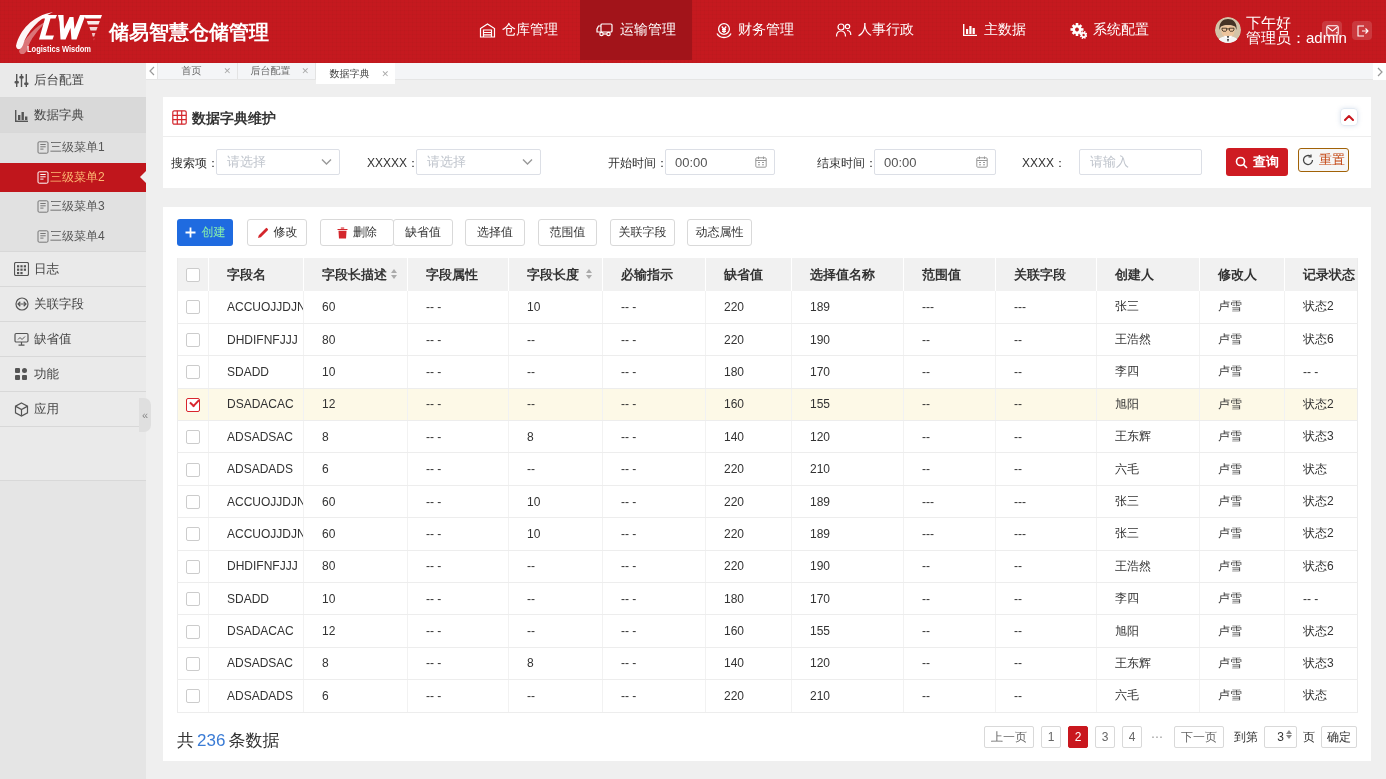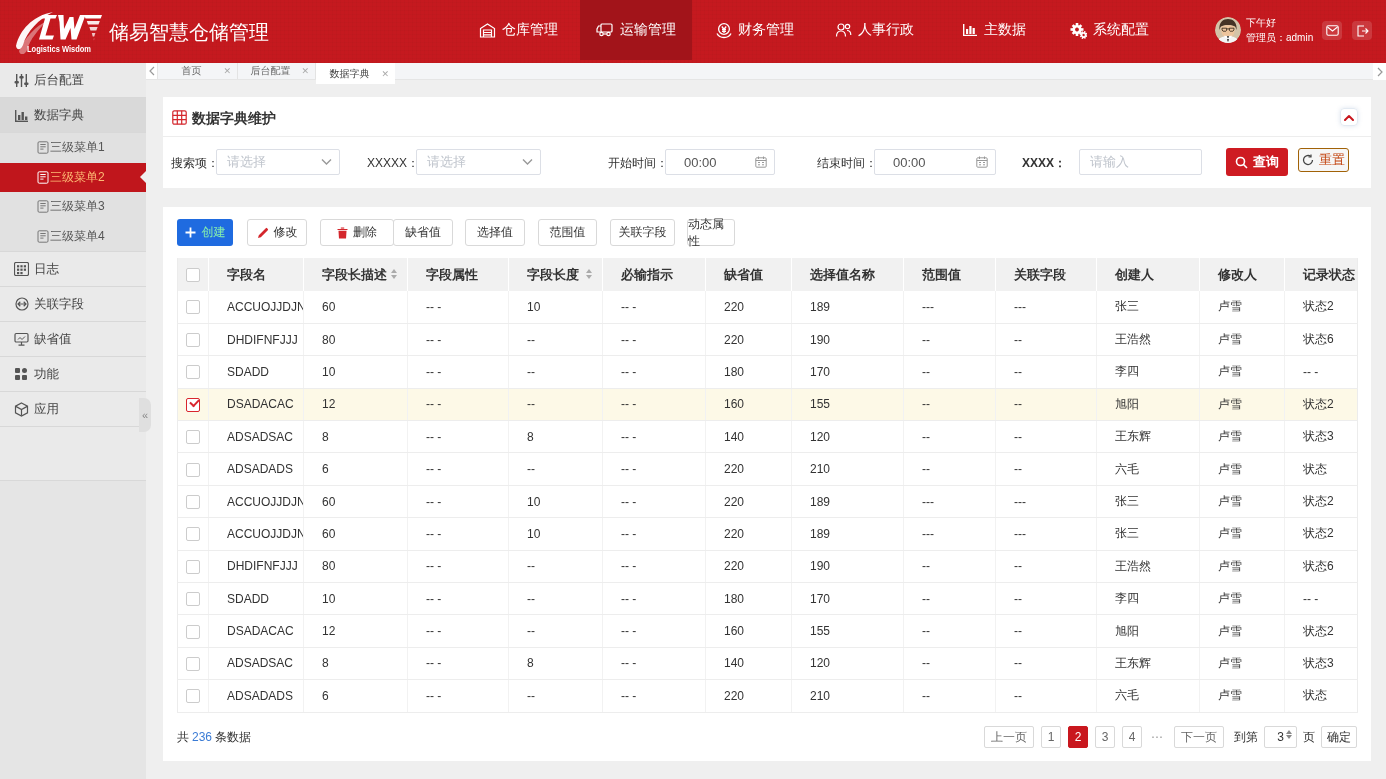--- a/index.html
+++ b/index.html
@@ -4,27 +4,27 @@
 <style>
 *{margin:0;padding:0;box-sizing:border-box}
 html,body{width:1386px;height:779px;overflow:hidden}
 body{font-family:"Liberation Sans",sans-serif;background:#efefef;position:relative}
 
 .header{position:absolute;left:0;top:0;width:1386px;height:63px;background:#c5191f;border-bottom:0}
 .header .texture{position:absolute;inset:0;background:
  repeating-linear-gradient(90deg,rgba(0,0,0,.02) 0 1px,transparent 1px 4px),
  repeating-linear-gradient(0deg,rgba(0,0,0,.02) 0 1px,transparent 1px 4px)}
 .logo{position:absolute;left:14px;top:10px}
-.apptitle{position:absolute;left:109px;top:19px;color:#fff;font-size:20px;font-weight:400;letter-spacing:0px;white-space:nowrap}
+.apptitle{position:absolute;left:109px;top:19px;color:#fff;font-size:20px;font-weight:700;letter-spacing:0px;white-space:nowrap}
 .nav .ni{position:absolute;top:0;display:flex;align-items:center;color:#fff;font-size:14px;height:60px}
 .nav .ni svg{margin-right:6px}
 .nav .ni.active{background:#a2141a;padding:0 16px}
 .user{position:absolute;left:1215px;top:0;height:60px}
 .avatar{position:absolute;left:0;top:17px;width:26px;height:26px;border-radius:50%;overflow:hidden}
-.greet{position:absolute;left:31px;top:15px;color:#fff;font-size:10px;line-height:15px;white-space:nowrap}
+.greet{position:absolute;left:31px;top:15px;color:#fff;font-size:15px;line-height:15px;white-space:nowrap}
 .hbtn{position:absolute;top:21px;width:20px;height:19px;border-radius:4px;background:rgba(255,255,255,.14);display:flex;align-items:center;justify-content:center}
 
 .tabbar{position:absolute;left:146px;top:63px;width:1240px;height:17px;background:#f4f5f7;border-bottom:1px solid #e5e5e5;display:flex}
 .tabbar .chev{width:12px;background:#fff;display:flex;align-items:center;justify-content:center;color:#999;font-size:9px;border-right:1px solid #e5e5e5}
 .tab{position:relative;display:flex;align-items:center;justify-content:center;font-size:10px;color:#666;border-right:1px solid #e3e3e3;padding-right:12px}
 .tab .x{position:absolute;right:6px;color:#aaa;font-size:9px}
 .tab.active{background:#fff;color:#444;height:21px;border-right:0}
 .tabfill{flex:1}
 .chevR{position:absolute;right:0;top:63px;width:13px;height:17px;background:#fff;display:flex;align-items:center;justify-content:center;color:#999;font-size:9px}
 
@@ -45,21 +45,21 @@
 .p1{left:163px;top:97px;width:1208px;height:91px}
 .p2{left:163px;top:207px;width:1208px;height:554px}
 .p1 .ptitle{position:relative;height:40px;border-bottom:1px solid #ededed}
 .p1 .ptitle>svg{position:absolute;left:9px;top:13px}
 .p1 .ptitle .t{position:absolute;left:29px;top:13px;font-size:14px;font-weight:bold;color:#333}
 .fold{position:absolute;right:13px;top:11px;width:18px;height:18px;border:1px solid #e3eaf2;border-radius:4px;box-shadow:0 0 4px rgba(120,150,190,.25);display:flex;align-items:center;justify-content:center;line-height:0}
 .srow{position:relative;height:50px}
 .flabel{position:absolute;top:18px;font-size:12px;color:#333;white-space:nowrap;text-align:right}
 .finput{position:absolute;top:12px;height:26px;border:1px solid #dcdfe6;border-radius:2px;background:#fff;font-size:13px;display:flex;align-items:center}
 .finput .ph{color:#bfc4cc;margin-left:10px}
-.finput .val{color:#555;margin-left:18px}
+.finput .val{color:#555;margin-left:9px}
 .finput .ico{position:absolute;right:7px;top:50%;transform:translateY(-50%);display:flex}
 .btn{display:inline-flex;align-items:center;justify-content:center;border-radius:3px;font-size:12px;white-space:nowrap}
 .bquery{position:absolute;left:1063px;top:11px;width:62px;height:28px;background:#ce1b22;color:#fff;font-size:13px;font-weight:bold;gap:5px}
 .breset{position:absolute;left:1135px;top:11px;width:51px;height:24px;background:#f6f6f6;border:1px solid #a16207;color:#c2410c;font-size:13px;gap:5px}
 </style>
 </head>
 <body>
 <style>
 
 .btnrow{position:absolute;left:14px;top:12px;height:27px}
@@ -75,21 +75,21 @@
 .tbl tr.sel td{background:#fdf9e7}
 .ckb{display:inline-block;width:14px;height:14px;border:1px solid #ccc;border-radius:2px;background:#fff;vertical-align:middle}
 .ckb.on{border-color:#d9262e;position:relative}
 .ckb.on:after{content:"";position:absolute;left:2.5px;top:0.5px;width:7px;height:4px;border-left:2px solid #d9262e;border-bottom:2px solid #d9262e;transform:rotate(-47deg)}
 .sort{position:absolute;right:10px;top:50%;margin-top:-6px;display:inline-flex;flex-direction:column;gap:2px}
 .sort i{width:0;height:0;border-left:3.5px solid transparent;border-right:3.5px solid transparent}
 .sort .up{border-bottom:4.5px solid #ababab}
 .sort .dn{border-top:4.5px solid #ababab}
 
 .pgrow{position:absolute;left:14px;top:504px;width:1180px;height:50px}
-.total{position:absolute;left:0px;top:18px;font-size:12px;color:#333}
+.total{position:absolute;left:0px;top:18px;font-size:17px;color:#333}
 .total b{color:#3a7bd5;font-weight:normal;padding:0 3px}
 .pager{position:absolute;right:0;top:15px;display:flex;align-items:center;gap:7px;font-size:12px;color:#666}
 .pg{min-width:20px;height:22px;padding:0 6px;border:1px solid #d9d9d9;border-radius:2px;background:#fff;display:inline-flex;align-items:center;justify-content:center;color:#666}
 .pg.num{padding:0}
 .pg.on{background:#c9171e;border-color:#c9171e;color:#fff}
 .pgdots{letter-spacing:2px;color:#999;padding:0 2px}
 .jump{display:inline-flex;align-items:center;gap:6px;margin-left:3px;color:#333;font-size:12px}
 .spin{width:33px;height:22px;border:1px solid #d9d9d9;border-radius:2px;background:#fff;display:inline-flex;align-items:center;justify-content:center;position:relative;color:#333}
 .spin .ar{position:absolute;right:4px;top:3px;display:flex;flex-direction:column;gap:1px}
 .spin .ar i{width:0;height:0;border-left:3px solid transparent;border-right:3px solid transparent}
@@ -369,21 +369,21 @@
   <span class="flabel" style="left:630px;width:84px">结束时间：</span>
   <div class="finput" style="left:711px;width:122px">
         <span class="val">00:00</span>
         <span class="ico">
           <svg width="12" height="12" viewBox="0 0 12 12" fill="none" stroke="#999" stroke-width="1">
             <rect x="0.8" y="1.8" width="10.4" height="9.4" rx="1"></rect>
             <path d="M0.8 4.5 L11.2 4.5 M3.5 0.5 L3.5 3 M8.5 0.5 L8.5 3 M3 6.5 L5 6.5 M3 8.8 L5 8.8 M7 6.5 L9 6.5 M7 8.8 L9 8.8"></path>
           </svg>
         </span>
       </div>
-  <span class="flabel" style="left:824px;width:79px;font-weight:bold">XXXX：</span>
+  <span class="flabel" style="left:824px;width:79px;font-weight:normal">XXXX：</span>
   <div class="finput" style="left:916px;width:123px">
         <span class="ph">请输入</span>
       </div>
   <div class="btn bquery"><svg width="13" height="13" viewBox="0 0 13 13" fill="none" stroke="#fff" stroke-width="1.6">
           <circle cx="5.5" cy="5.5" r="4"></circle>
           <path d="M8.5 8.5 L12 12"></path>
         </svg>查询</div>
   <div class="btn breset"><svg width="12" height="12" viewBox="0 0 12 12" fill="none" stroke="#444" stroke-width="1.3">
           <path d="M10.5 6 A4.5 4.5 0 1 1 8.8 2.5"></path>
           <path d="M9 0.5 L9 3 L6.5 3" stroke-width="1.2"></path>
@@ -400,21 +400,21 @@
         </svg>修改</div>
   <div class="tbtn" style="left:143px;width:74px"><svg width="11" height="12" viewBox="0 0 11 12" fill="#d4262c">
           <path d="M0.5 2 L10.5 2 L10.5 3 L0.5 3 Z"></path>
           <path d="M3.8 0.5 L7.2 0.5 L7.2 1.6 L3.8 1.6 Z"></path>
           <path d="M1.5 3.8 L9.5 3.8 L9 11.5 L2 11.5 Z"></path>
         </svg>删除</div>
   <div class="tbtn" style="left:216px;width:60px">缺省值</div>
   <div class="tbtn" style="left:288px;width:60px">选择值</div>
   <div class="tbtn" style="left:361px;width:59px">范围值</div>
   <div class="tbtn" style="left:433px;width:65px">关联字段</div>
-  <div class="tbtn" style="left:510px;width:48px">动态属性</div>
+  <div class="tbtn" style="left:510px;width:65px">动态属性</div>
  </div>
  <table class="tbl">
       <colgroup>
   <col style="width:31px">
   <col style="width:95px">
   <col style="width:104px">
   <col style="width:101px">
   <col style="width:94px">
   <col style="width:103px">
   <col style="width:86px">

